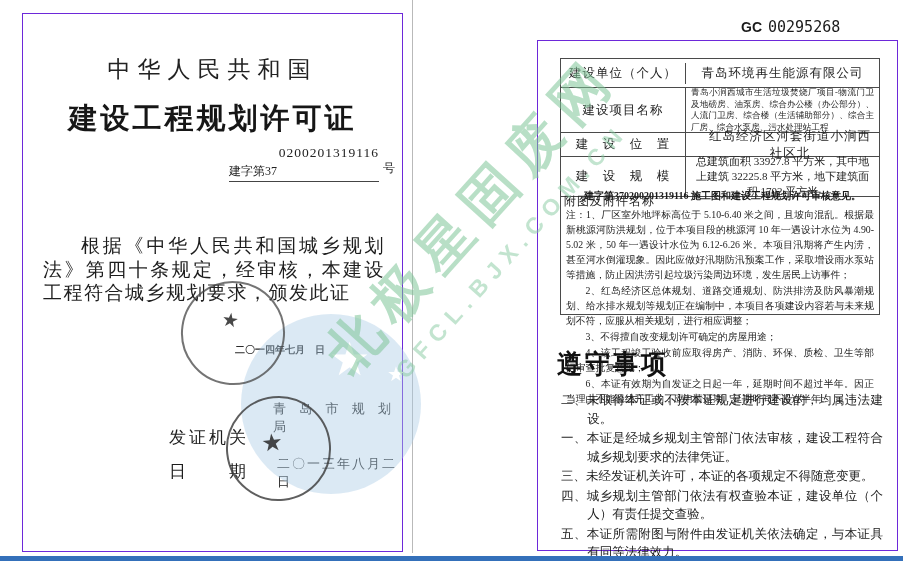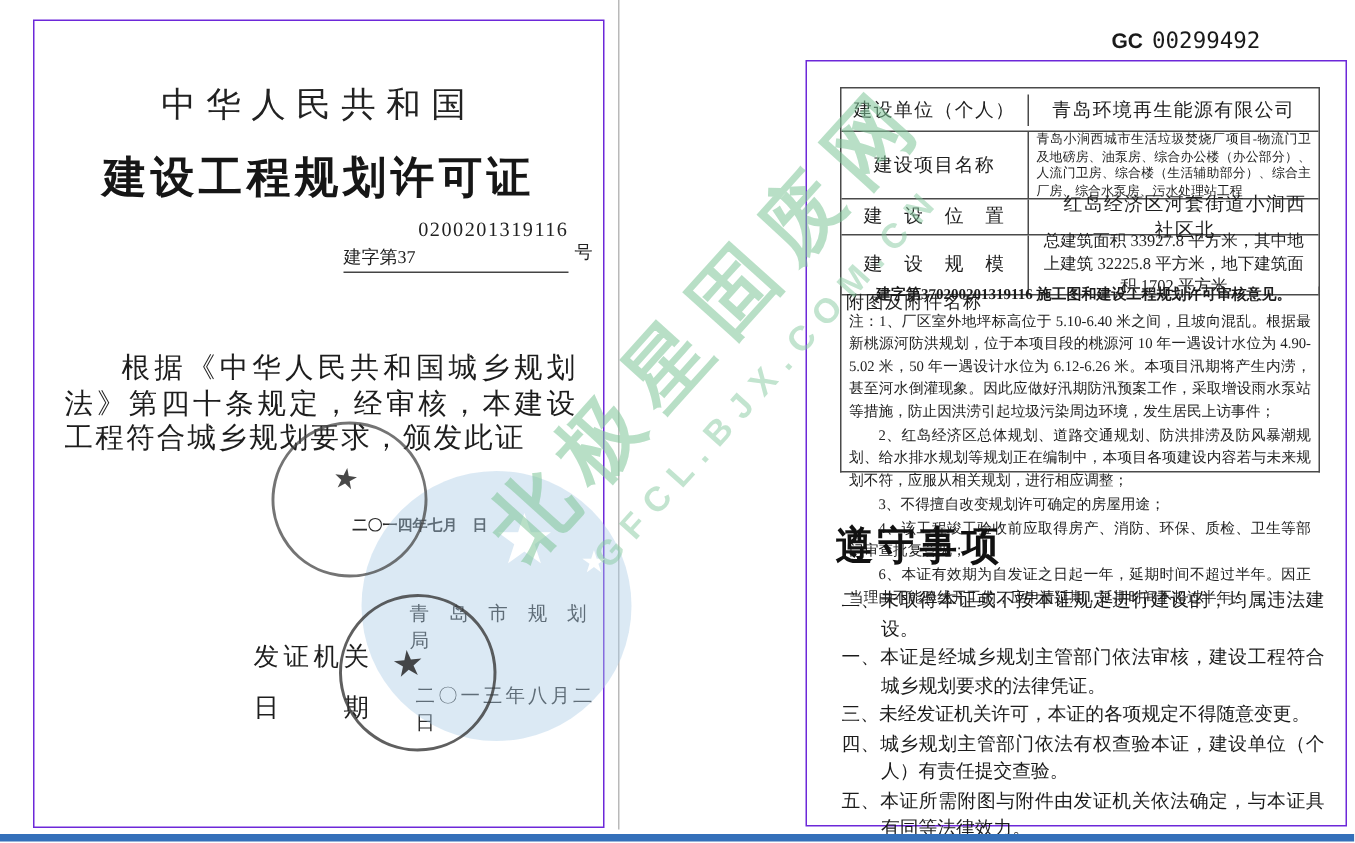--- a/index.html
+++ b/index.html
@@ -125,21 +125,21 @@
       <span class="star">★</span>
     </div>
 
     <div class="issuer-label">发证机关</div>
     <div class="issuer-value">青 岛 市 规 划 局</div>
     <div class="date-label">日　　期</div>
     <div class="date-value">二〇一三年八月二日</div>
   </div>
 
   <div class="serial">
-    <span class="gc">GC</span><span>00299492</span>
+    <span class="gc">GC</span><span>00295268</span>
   </div>
 
   <div id="right-page" class="page">
 
     <div class="info-table">
       <div class="trow r1">
         <div class="tlabel">建设单位（个人）</div>
         <div class="tvalue">青岛环境再生能源有限公司</div>
       </div>
       <div class="trow r2">

